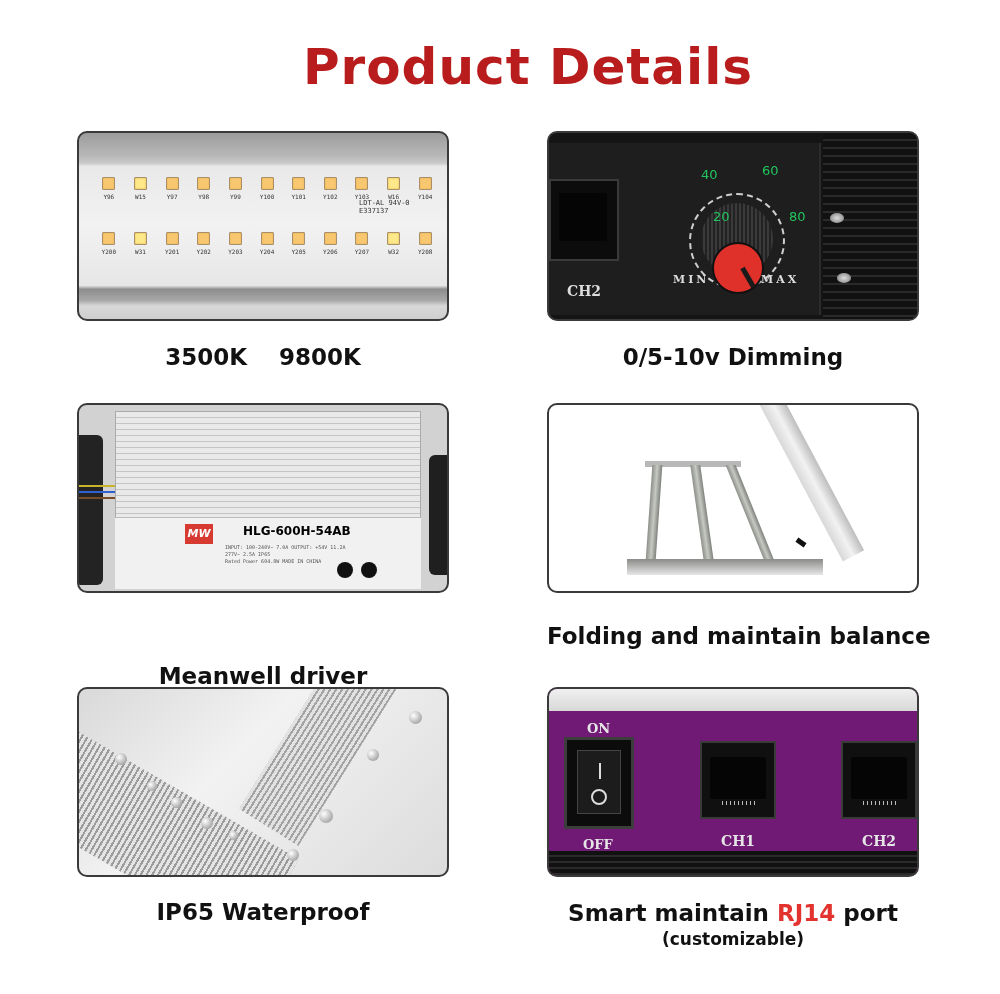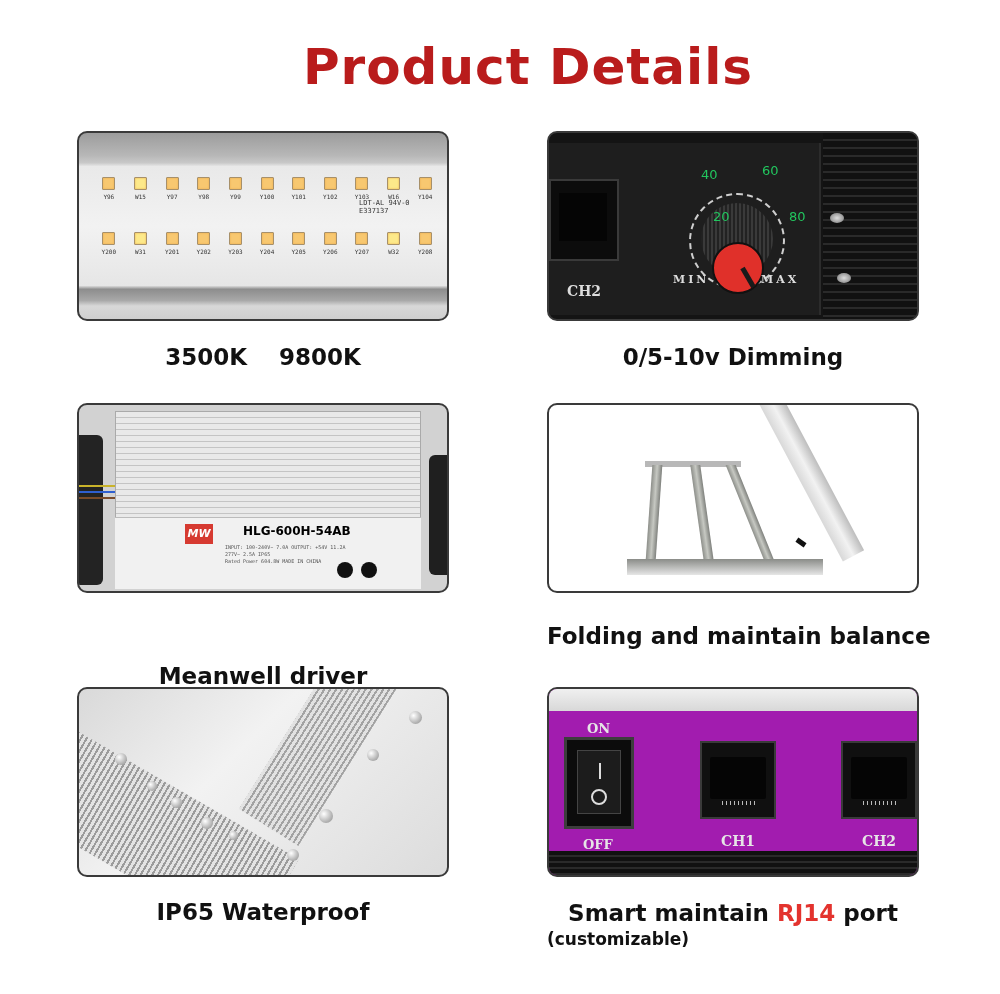--- a/index.html
+++ b/index.html
@@ -13,21 +13,21 @@
 
   .card {
     position: absolute; width: 372px; height: 190px; border-radius: 10px;
     border: 2px solid #3a3a3a; overflow: hidden;
   }
   .caption {
     position: absolute; text-align: center; font-weight: bold; color: #111;
     font-size: 23px; white-space: nowrap;
   }
   .caption .accent { color: #e3332e; }
-  .subcaption { position: absolute; text-align: left; font-weight: bold; color: #111; font-size: 17px; }
+  .subcaption { position: absolute; text-align: center; font-weight: bold; color: #111; font-size: 17px; }
 
   
   .led-card { left: 77px; top: 131px; background: linear-gradient(#9c9c9c 0%, #b7b7b7 12%, #c8c8c8 16%, #e9e9e9 18%, #f2f2f2 50%, #e6e6e6 82%, #8d8d8d 84%, #a8a8a8 90%, #d8d8d8 93%, #cfcfcf 100%); }
   .led-row { position: absolute; left: 14px; right: 6px; display: flex; justify-content: space-between; }
   .led { width: 32px; display: flex; flex-direction: column; align-items: center; }
   .led .chip { width: 13px; height: 13px; background: #f8c870; border: 1px solid #a7906a; border-radius: 1px; box-shadow: inset 0 0 2px #e8a84a; }
   .led .chip.w { background: #fde98a; }
   .led .lbl { font-size: 6px; color: #333; margin-top: 3px; font-family: "DejaVu Sans Mono", monospace; }
   .ul-mark { position: absolute; left: 280px; top: 66px; font-size: 7px; color: #333; line-height: 8px; font-family: "DejaVu Sans Mono", monospace; }
 
@@ -65,21 +65,21 @@
   .fold-panel { position: absolute; left: 200px; top: -20px; width: 24px; height: 200px; background: linear-gradient(90deg, #d8d8d8, #f2f2f2, #bdbdbd); transform: rotate(-28deg); transform-origin: top left; }
   .fold-cable { position: absolute; left: 247px; top: 135px; width: 10px; height: 5px; background: #111; transform: rotate(35deg); }
 
   
   .wp-card { left: 77px; top: 687px; background: linear-gradient(135deg, #d9d9d9, #f2f2f2 40%, #dcdcdc); }
   .wp-bar1 { position: absolute; left: -40px; top: 20px; width: 300px; height: 100px; background: repeating-linear-gradient(90deg, #9c9c9c 0 2px, #e4e4e4 2px 5px); transform: rotate(30deg); transform-origin: left top; }
   .wp-bar2 { position: absolute; left: 160px; top: 120px; width: 330px; height: 70px; background: repeating-linear-gradient(0deg, #a3a3a3 0 2px, #e2e2e2 2px 5px); transform: rotate(-58deg); transform-origin: left top; }
   .drop { position: absolute; border-radius: 50%; background: radial-gradient(circle at 35% 35%, #ffffff, #b7b7b7 60%, #8a8a8a); }
 
   
-  .port-card { left: 547px; top: 687px; background: #a21caf; }
+  .port-card { left: 547px; top: 687px; background: #701a75; }
   .port-top { position: absolute; left: 0; top: 0; width: 100%; height: 22px; background: linear-gradient(#f0f0f0, #d8d8d8); }
   .port-bottom { position: absolute; left: 0; bottom: 0; width: 100%; height: 24px; background: repeating-linear-gradient(180deg, #111 0 4px, #2a2a2a 4px 6px); }
   .switch { position: absolute; left: 15px; top: 48px; width: 70px; height: 92px; background: #0c0c0c; border: 3px solid #3d3d3d; }
   .switch .rocker { position: absolute; left: 10px; top: 10px; width: 44px; height: 64px; background: #1c1c1c; border: 1px solid #444; }
   .switch .on-mark { position: absolute; left: 21px; top: 12px; width: 2px; height: 16px; background: #ddd; }
   .switch .off-mark { position: absolute; left: 13px; top: 38px; width: 16px; height: 16px; border: 2px solid #ddd; border-radius: 50%; }
   .rj { position: absolute; top: 52px; width: 76px; height: 78px; background: #101010; border: 2px solid #3a3a3a; }
   .rj .hole { position: absolute; left: 8px; top: 14px; width: 56px; height: 42px; background: #050505; border-radius: 2px; }
   .rj .pins { position: absolute; left: 20px; top: 58px; width: 34px; height: 4px; background: repeating-linear-gradient(90deg, #bbb 0 1px, transparent 1px 4px); }
   .plabel { position: absolute; color: #e6e6e6; font-family: "DejaVu Serif", serif; font-weight: bold; font-size: 14px; }

